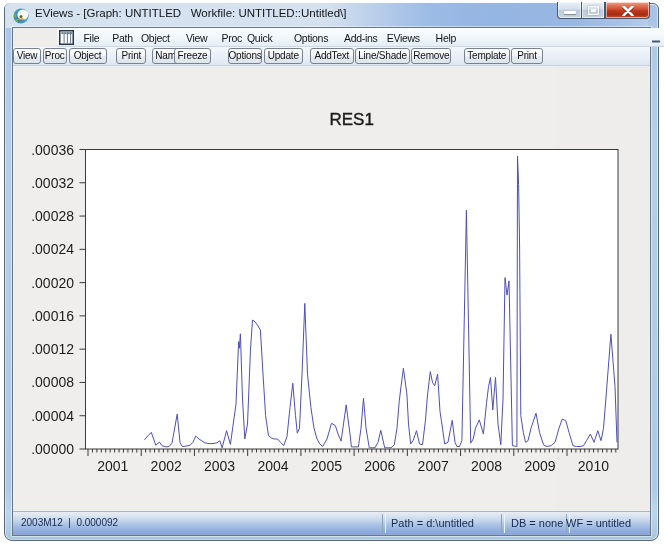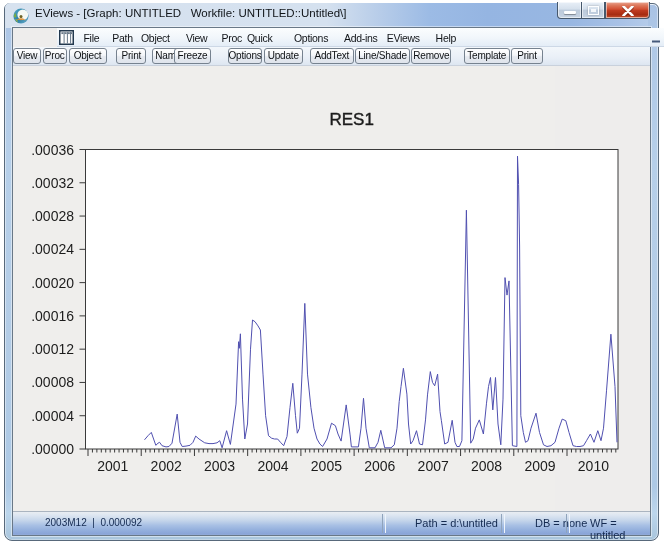--- a/index.html
+++ b/index.html
@@ -33,21 +33,21 @@
   background:linear-gradient(180deg,#ffffff 0%,#f4f6f9 45%,#e6eaf0 55%,#dfe4ec 100%);
   font-size:10px;letter-spacing:-0.2px;color:#0e1114;text-align:center;line-height:14px;}
 
 #graph{position:absolute;left:0;top:38px;width:542px;height:445px;background:#efeeec;}
 
 #status{position:absolute;left:0;top:483px;width:100%;height:23px;
   background:linear-gradient(180deg,#e9edf2 0%,#dde6f1 14%,#c6d6eb 36%,#a8c0e4 58%,#94b0dd 78%,#8aa5d8 94%,#91aad8 100%);
   border-top:1px solid #aab4c0;font-size:11px;color:#142a50;}
 .sdiv{position:absolute;top:2px;height:19px;width:2px;
   border-left:1px solid #8fa3bb;border-right:1px solid #eef4fb;}
-#status span{position:absolute;top:5px;margin-left:24px;}
+#status span{position:absolute;top:5px;}
 </style>
 </head>
 <body>
 <div id="win"></div>
 <div id="tbar"></div>
 <svg id="icon" viewBox="0 0 16 16" xmlns="http://www.w3.org/2000/svg">
   <defs>
     <linearGradient id="gsp" x1="0" y1="0" x2="1" y2="1">
       <stop offset="0" stop-color="#4fa7c8"></stop>
         <stop offset=".55" stop-color="#2f7fa6"></stop>

